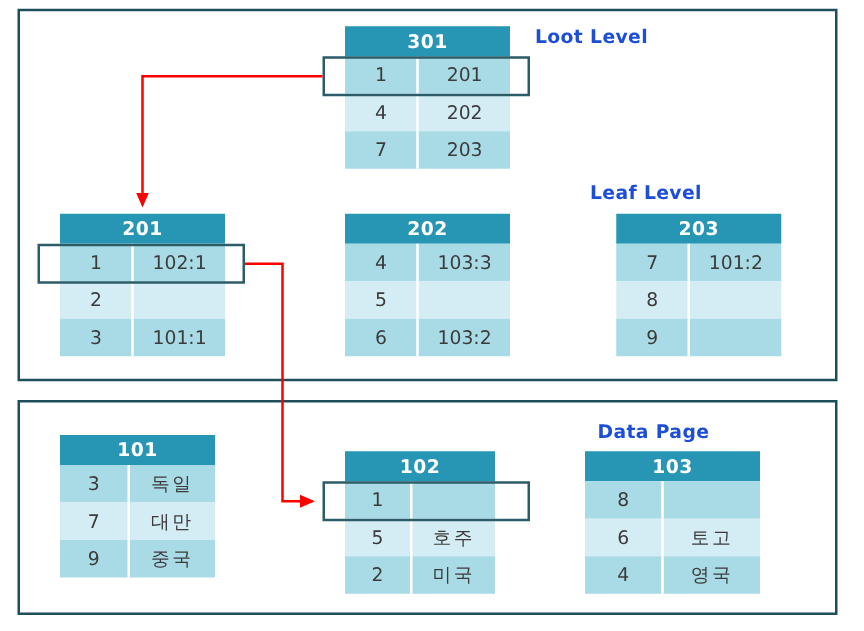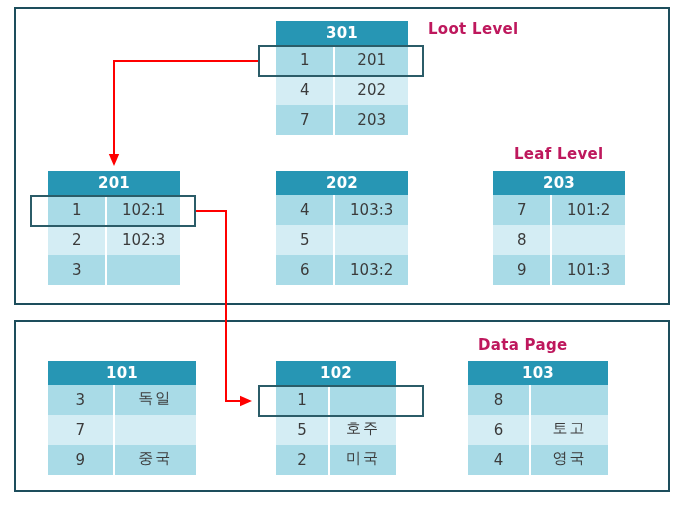--- a/index.html
+++ b/index.html
@@ -31,26 +31,26 @@
   }
   .panel-top    { left: 14px;  top: 7px;   width: 656px; height: 298px; }
   .panel-bottom { left: 14px;  top: 320px; width: 656px; height: 172px; }
 
   
   .section-label {
     position: absolute;
     font-family: "DejaVu Sans", "Liberation Sans", sans-serif;
     font-size: 15px;
     font-weight: bold;
-    color: #be185d;
+    color: #1d4ed8;
     letter-spacing: 0.3px;
     white-space: nowrap;
   }
   .label-root { left: 428px; top: 20px; }
-  .label-leaf { left: 514px; top: 145px; }
+  .label-leaf { left: 472px; top: 145px; }
   .label-data { left: 478px; top: 336px; }
 
   
   .node {
     position: absolute;
     box-sizing: border-box;
   }
   .node-header {
     background: #2796b4;
     color: #ffffff;
@@ -76,21 +76,21 @@
     box-sizing: border-box;
     border-right: 2px solid #ffffff;
   }
   .node-row .cell-val {
     width: 55%;
     text-align: center;
     font-size: 15px;
     color: #3b3b3b;
     box-sizing: border-box;
   }
-  .node-row.kr .cell-val { letter-spacing: 2px; font-family: Liberation Mono, monospace; }
+  .node-row.kr .cell-val { letter-spacing: 2px; }
 
   
   .highlight-box {
     position: absolute;
     border: 2px solid #2b5c68;
     box-sizing: border-box;
     background: transparent;
     pointer-events: none;
   }
 
@@ -133,24 +133,24 @@
   <div class="highlight-box" style="left:258px; top:45px; width:166px; height:32px;"></div>
 
   <div class="node" style="left:48px; top:171px; width:132px;">
     <div class="node-header">201</div>
     <div class="node-row alt-a">
       <div class="cell-key">1</div>
       <div class="cell-val">102:1</div>
     </div>
     <div class="node-row alt-b">
       <div class="cell-key">2</div>
-      <div class="cell-val">102:3</div>
     </div>
     <div class="node-row alt-a">
       <div class="cell-key">3</div>
+      <div class="cell-val">101:1</div>
     </div>
   </div>
   <div class="highlight-box" style="left:30px; top:195px; width:166px; height:32px;"></div>
 
   <div class="node" style="left:276px; top:171px; width:132px;">
     <div class="node-header">202</div>
     <div class="node-row alt-a">
       <div class="cell-key">4</div>
       <div class="cell-val">103:3</div>
     </div>
@@ -167,32 +167,32 @@
     <div class="node-header">203</div>
     <div class="node-row alt-a">
       <div class="cell-key">7</div>
       <div class="cell-val">101:2</div>
     </div>
     <div class="node-row alt-b">
       <div class="cell-key">8</div>
     </div>
     <div class="node-row alt-a">
       <div class="cell-key">9</div>
-      <div class="cell-val">101:3</div>
-    </div>
-  </div>
-
-  <div class="node" style="left:48px; top:361px; width:148px;border-radius:26px;">
+    </div>
+  </div>
+
+  <div class="node" style="left:48px; top:348px; width:124px;border-radius:26px;">
     <div class="node-header">101</div>
     <div class="node-row alt-a kr">
       <div class="cell-key">3</div>
       <div class="cell-val">독일</div>
     </div>
     <div class="node-row alt-b kr">
       <div class="cell-key">7</div>
+      <div class="cell-val">대만</div>
     </div>
     <div class="node-row alt-a kr">
       <div class="cell-key">9</div>
       <div class="cell-val">중국</div>
     </div>
   </div>
 
   <div class="node" style="left:276px; top:361px; width:120px;">
     <div class="node-header">102</div>
     <div class="node-row alt-a kr">

